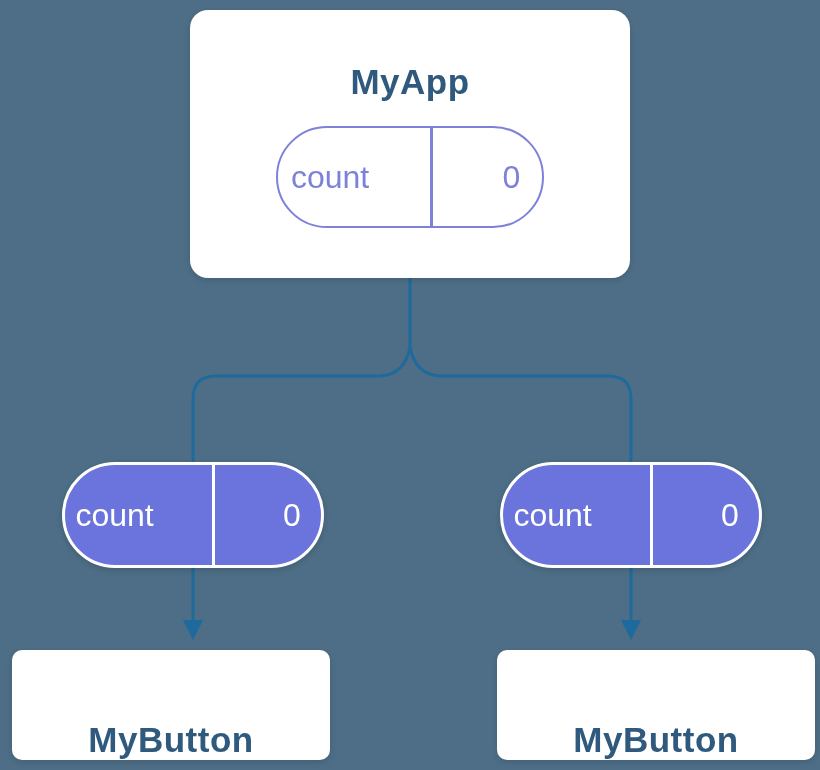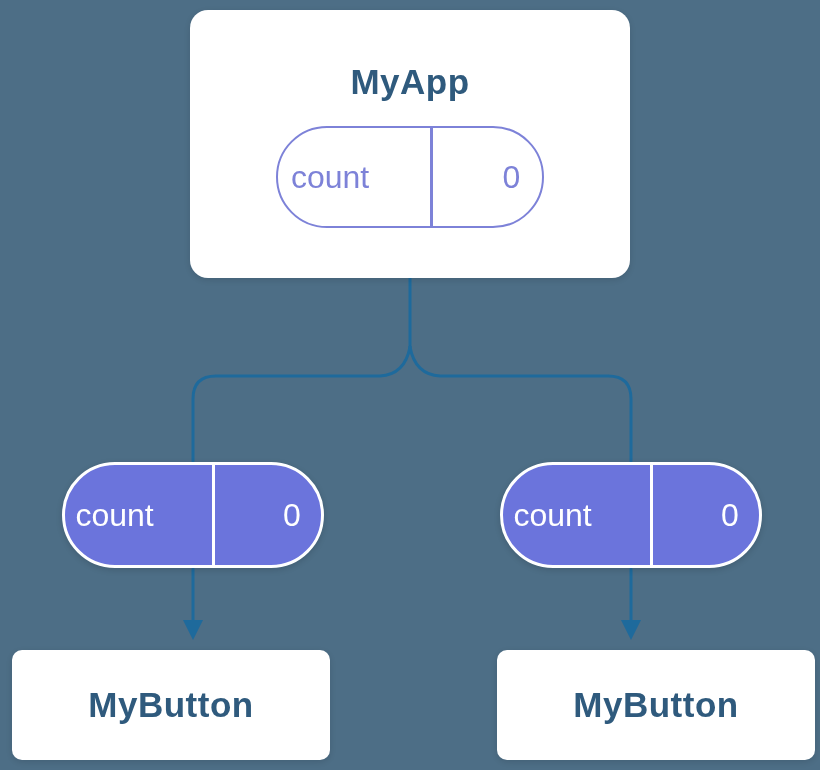--- a/index.html
+++ b/index.html
@@ -88,21 +88,21 @@
     display: flex;
     align-items: center;
     justify-content: center;
     font-size: 32px;
   }
   .card-leaf {
     top: 650px;
     width: 318px; height: 110px;
     border-radius: 10px;
     display: flex;
-    align-items: center;
+    align-items: flex-end;
     justify-content: center;
   }
   .card-leaf-left  { left: 12px; }
   .card-leaf-right { left: 497px; }
   .connector-layer path {
     stroke: var(--connector);
     stroke-width: 3;
     fill: none;
     stroke-linecap: round;
   }

